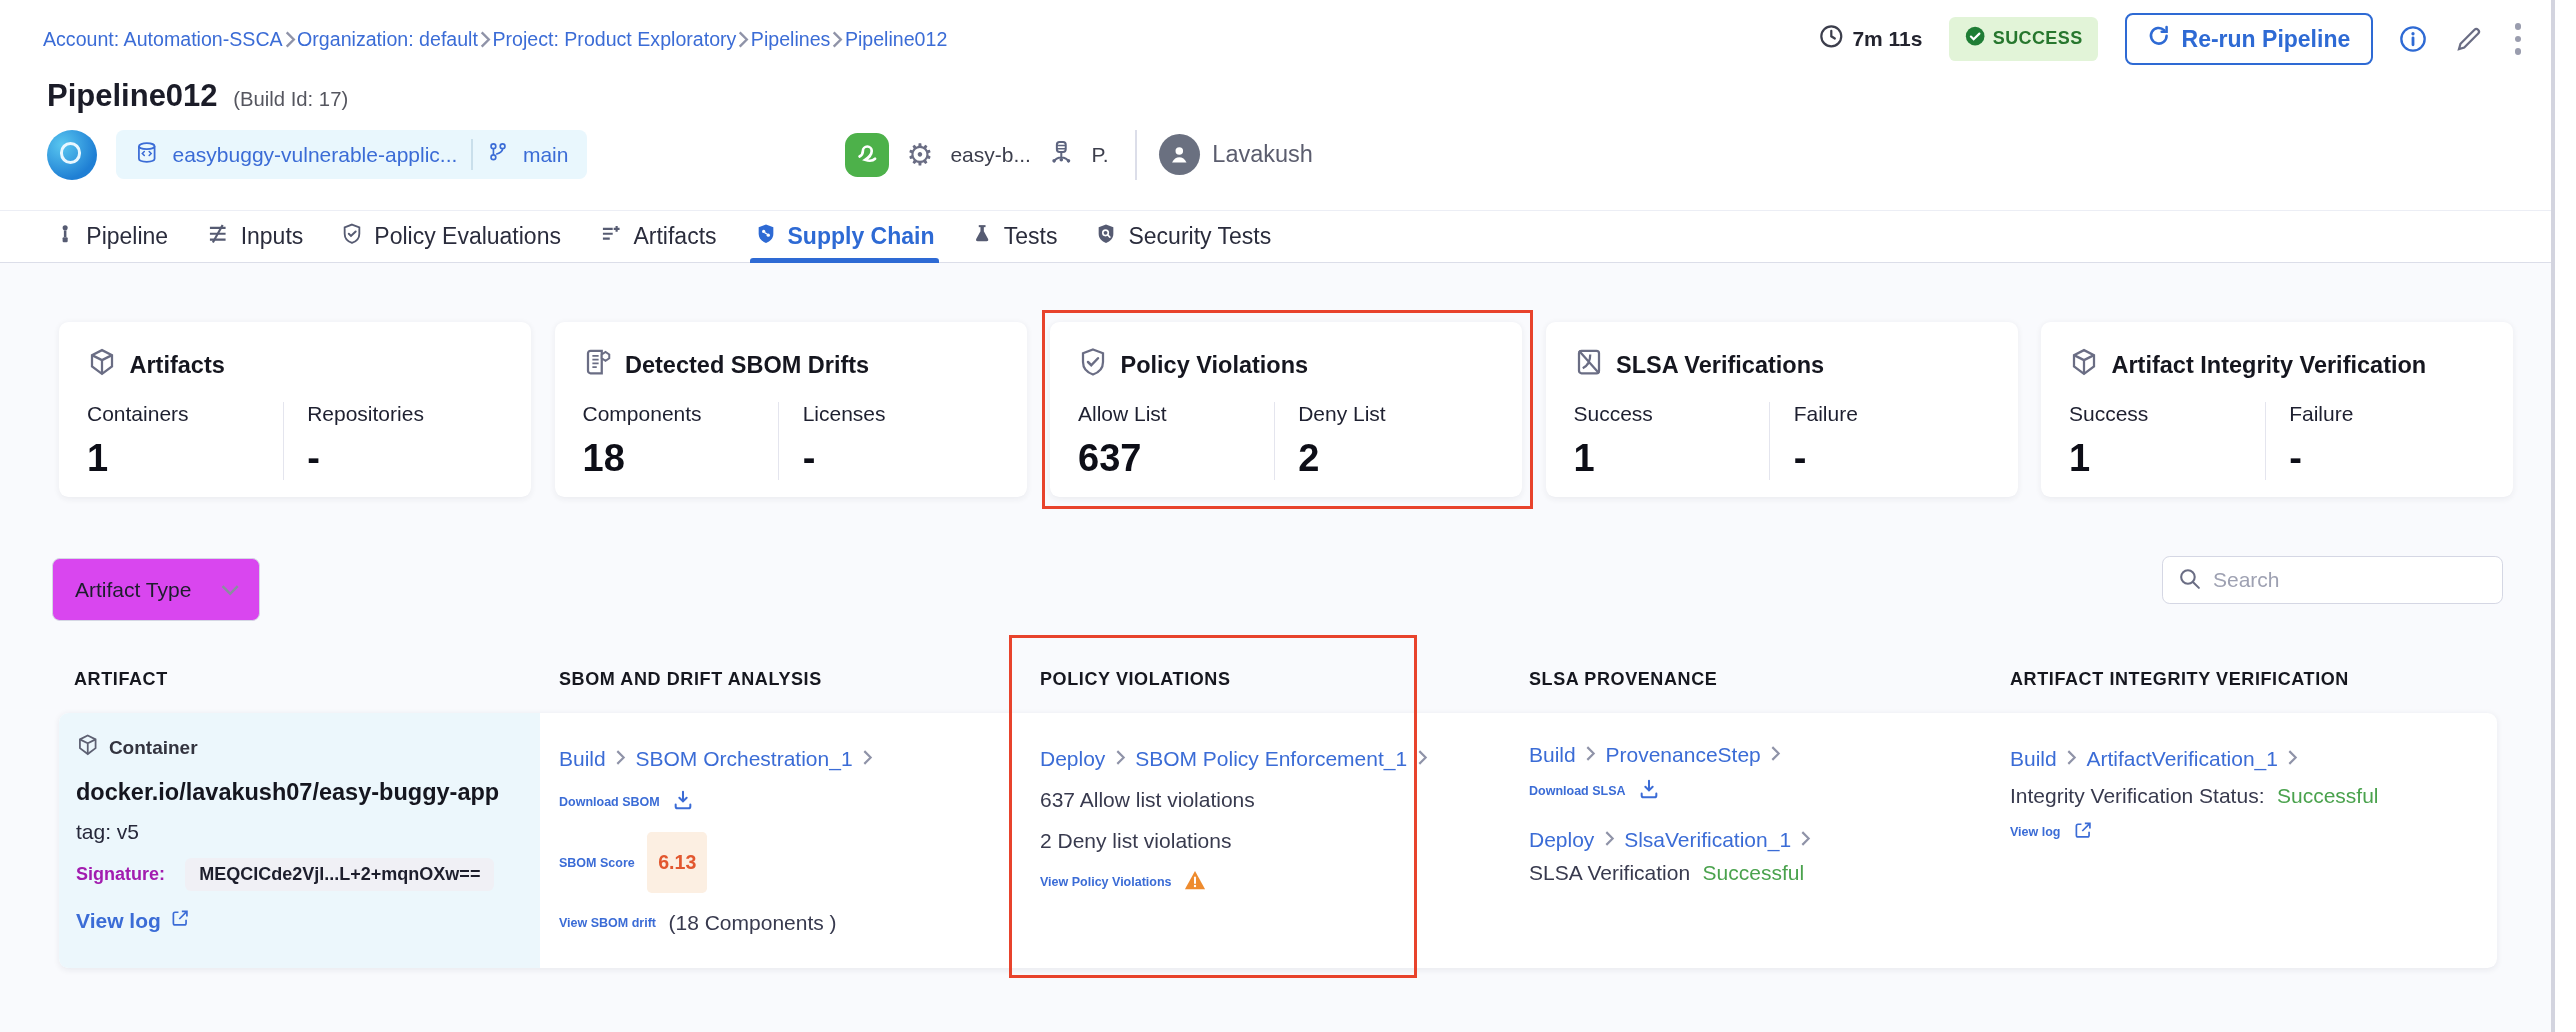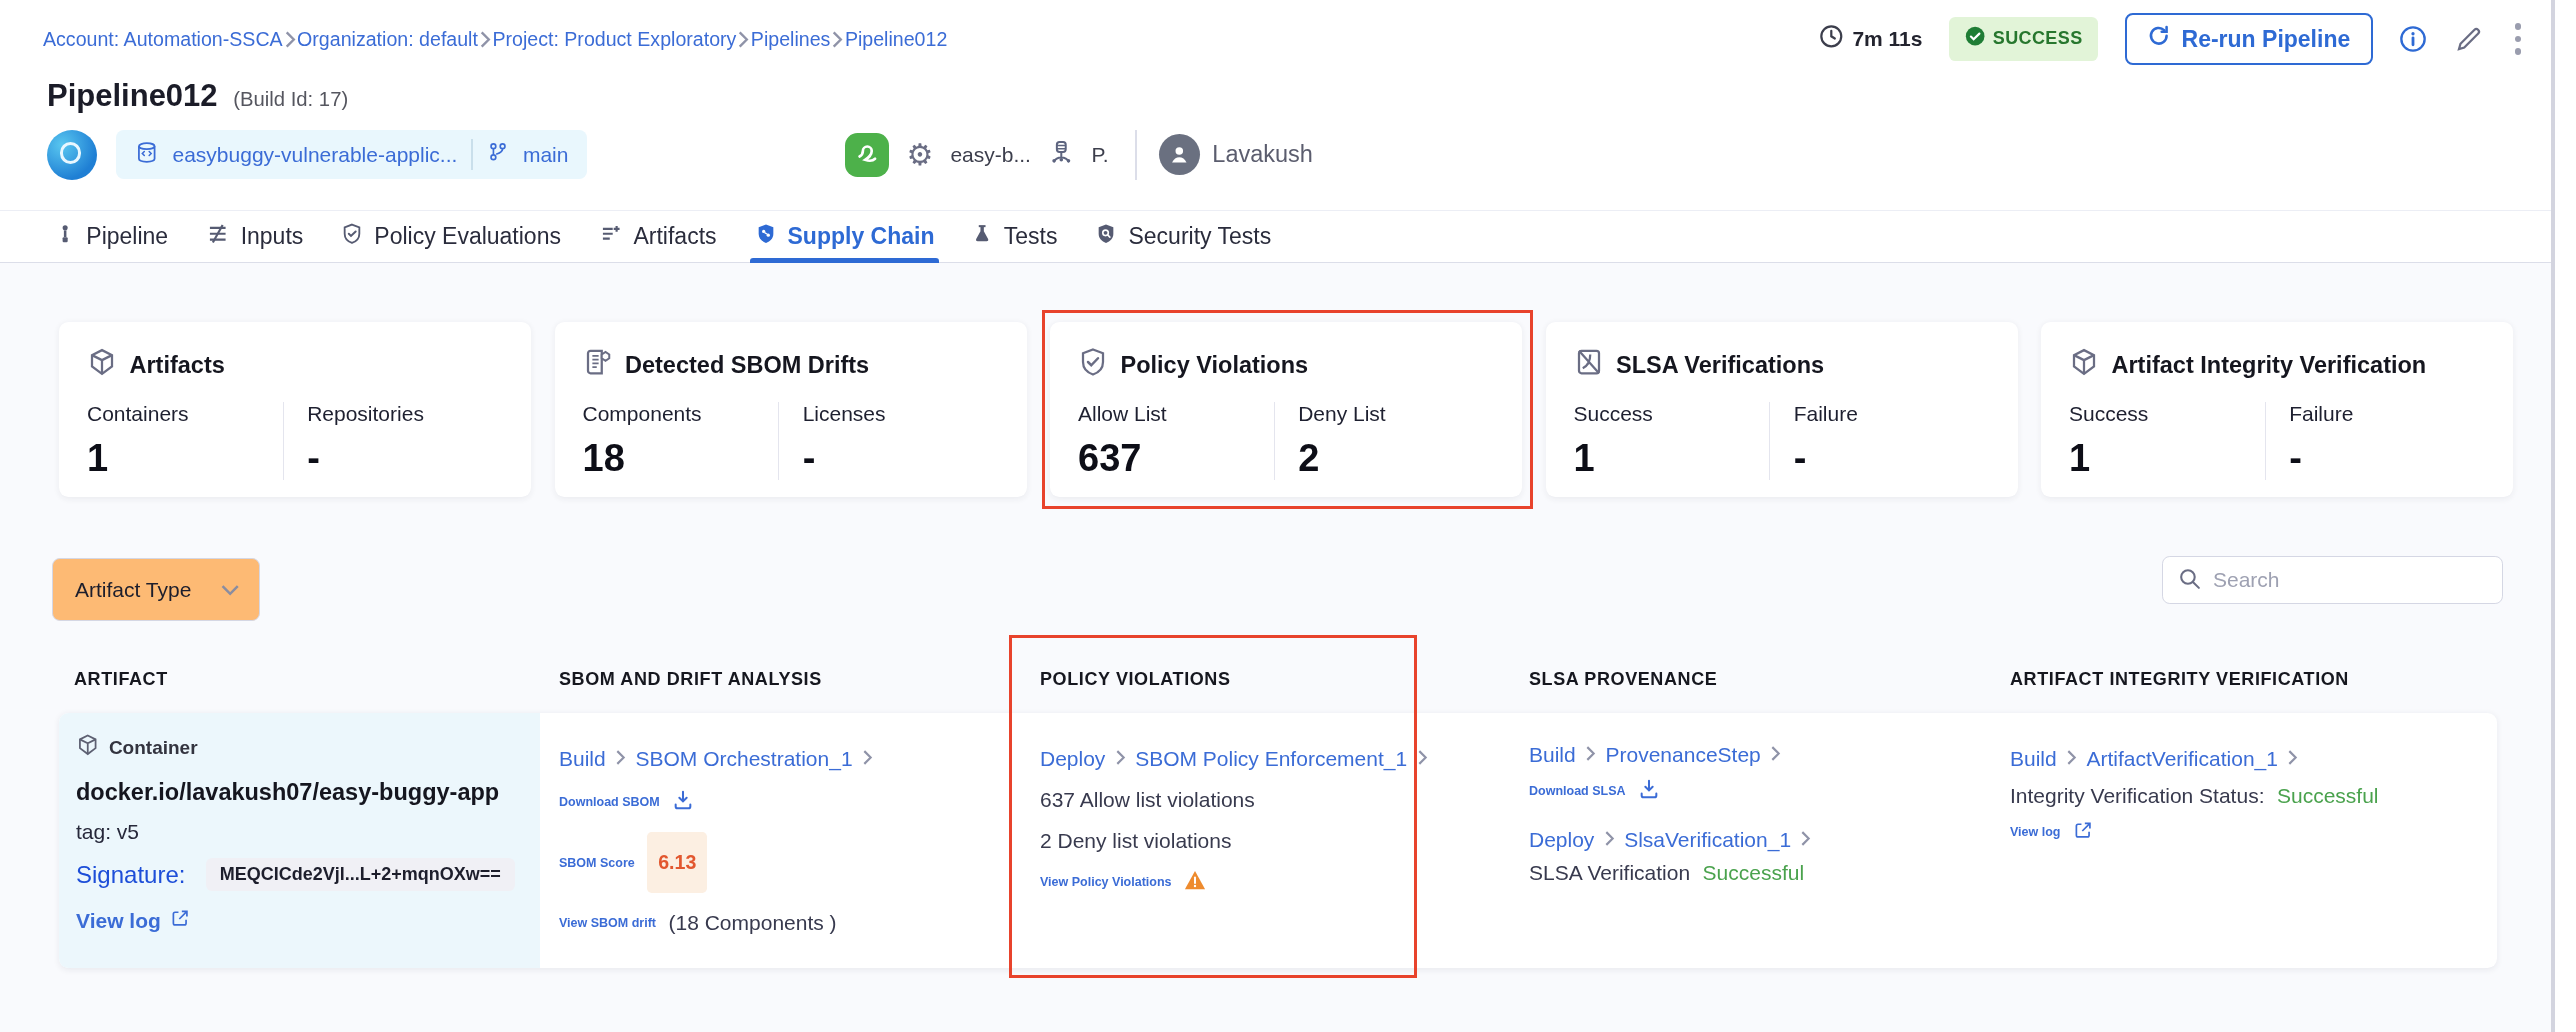--- a/index.html
+++ b/index.html
@@ -62,40 +62,40 @@
   .stat { flex:1; }
   .stat-label { font-size:21px; color:#1e2030; }
   .stat-value { font-size:38px; font-weight:700; color:#0d0e17; margin-top:11px; }
   .stat-div { width:0.8px; background:#e4e5ee; margin:0 23.5px 0 0; }
 
   .red-box { position:absolute; border:3.9px solid #e8432c; pointer-events:none; }
   .red-card { left:1042px; top:47px; width:491px; height:199px; }
   .red-table { left:1009px; top:372px; width:408px; height:343px; }
 
   
-  .artifact-type { position:absolute; left:52px; top:295px; width:208px; height:63px; background:#fdba74;
+  .artifact-type { position:absolute; left:52px; top:295px; width:208px; height:63px; background:#d946ef;
     border:1.6px solid #d5d7e4; border-radius:7.8px; display:flex; align-items:center; justify-content:space-between;
     padding:0 19px 0 22px; font-size:21px; color:#1d1e2c; cursor:pointer; }
   .search-box { position:absolute; left:2162px; top:293px; width:341px; height:48px; background:#fff;
     border:1.6px solid #d5d7e4; border-radius:7.8px; display:flex; align-items:center; padding:0 14px; gap:11px; }
   .search-box input { border:none; outline:none; font-size:21px; color:#1d1e2c; width:100%;
     font-family:"Liberation Sans","DejaVu Sans",sans-serif; background:transparent; }
   .search-box input::placeholder { color:#9ea1b2; }
 
   
   .thead-cell { position:absolute; top:406px; font-size:18px; font-weight:700; letter-spacing:0.6px; color:#16171f; }
   .row-card { position:absolute; left:59px; top:450px; width:2438px; height:517px; background:#fff;
     border-radius:9.4px; box-shadow:0 1.6px 6.3px rgba(40,41,61,.08); height:255px; }
   .cell { position:absolute; top:0; bottom:0; display:flex; flex-direction:column; }
   .artifact-cell { left:0; width:481px; background:#ecf7fc; border-radius:9.4px 0 0 9.4px; padding:20.3px 19px 0 17px; }
   .type-badge { display:flex; align-items:center; gap:9.4px; font-size:19px; font-weight:700; color:#33343f; }
   .artifact-name { font-size:23.5px; font-weight:700; color:#15161f; margin-top:17px; }
   .artifact-tag { font-size:21px; color:#26283a; margin-top:14px; }
   .sig-line { display:flex; align-items:center; gap:20.3px; margin-top:14px; }
-  .sig-label { font-size:24px; font-weight:400; color:#1d4ed8; }
+  .sig-label { font-size:18px; font-weight:700; color:#a21caf; }
   .sig-pill { background:#f0f0f5; border-radius:6.3px; padding:6.3px 14px; font-size:18px; font-weight:600; color:#1d1e2c; }
   .link { color:#3b6cd6; cursor:pointer; }
   .link.strong { font-weight:700; }
   .view-log { display:flex; align-items:center; gap:9.4px; font-size:21px; margin-top:17px; }
   .cell-bc { display:flex; align-items:center; gap:9.4px; font-size:21px; }
   .plain { color:#383a4e; font-size:21px; }
   .sbom-cell { left:500px; width:438px; padding:34px 0 0 0; gap:18px; }
   .policy-cell { left:981px; width:407px; padding:34px 0 0 0; gap:17px; }
   .slsa-cell { left:1470px; width:438px; padding:30px 0 0 0; }
   .integrity-cell { left:1951px; width:469px; padding:34px 0 0 0; gap:12.5px; }

